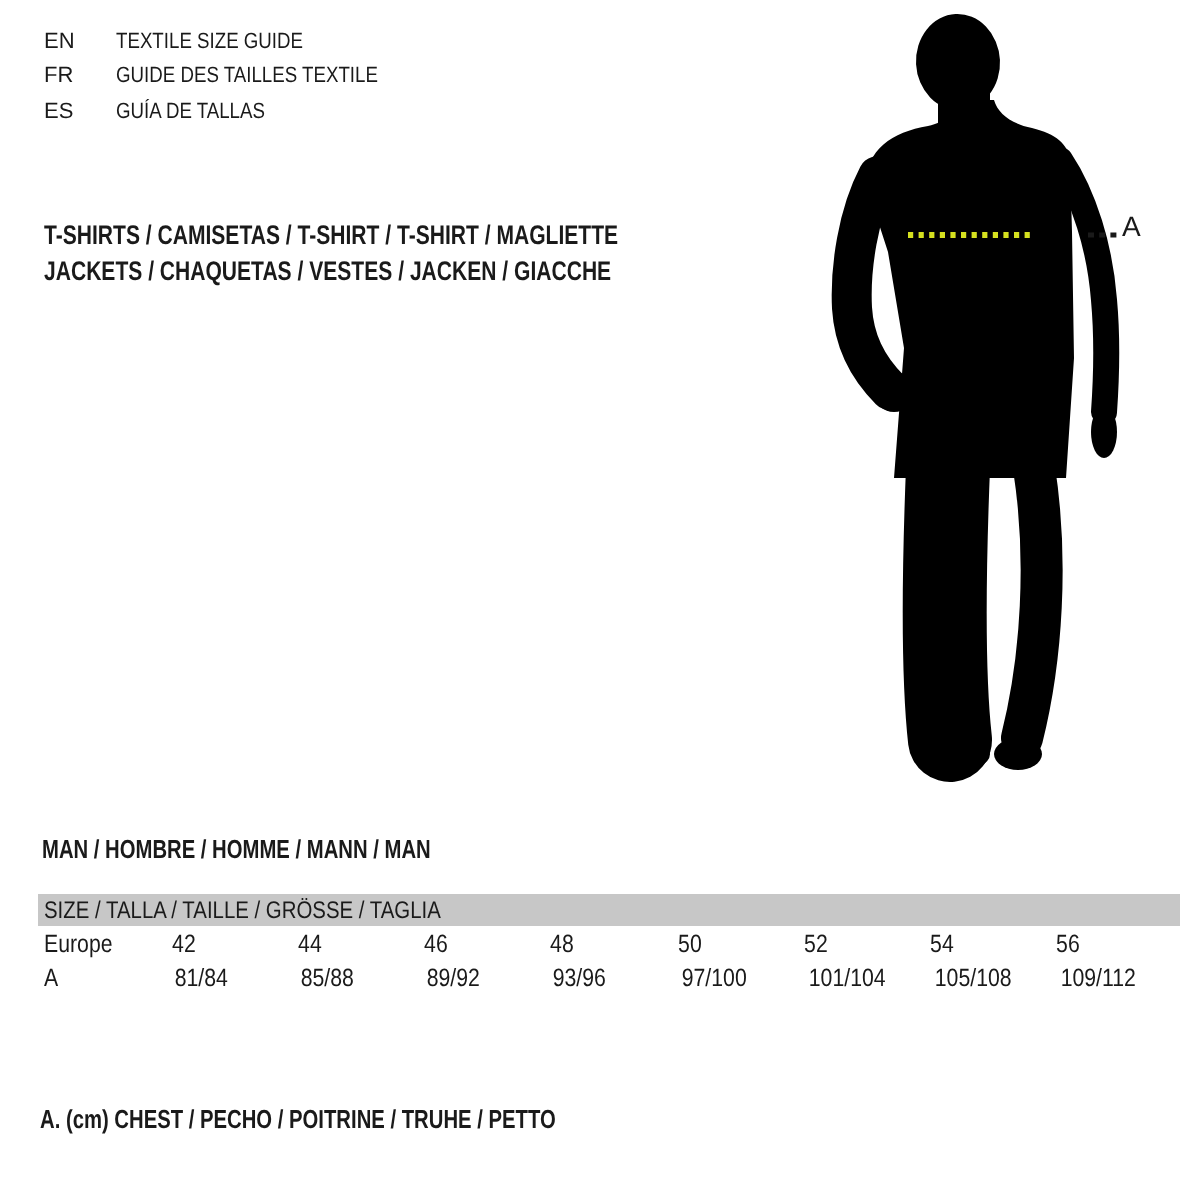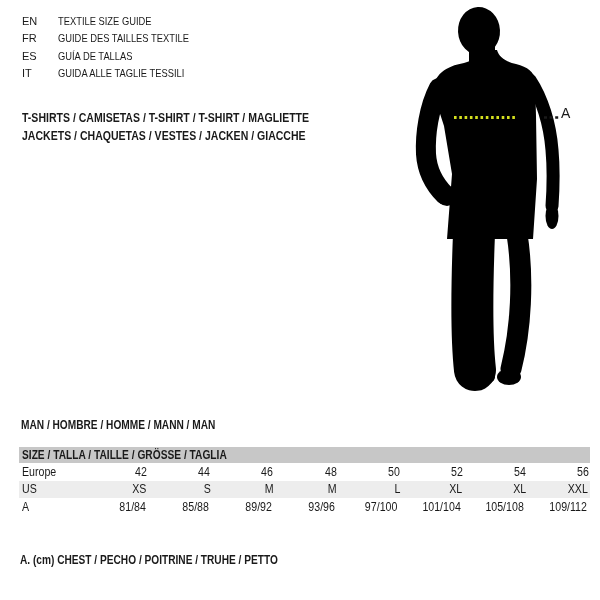--- a/index.html
+++ b/index.html
@@ -36,46 +36,42 @@
   .dash-out { stroke:var(--chest-dash-outside); }
   .a-label { position:absolute; left:561px; top:105px; font-size:14px; line-height:16px; }
 
   
   .man-heading { left:21px; top:417px; font-size:13px; line-height:16px; }
   .footnote { left:20px; top:552px; font-size:13px; line-height:16px; }
 
   
   .size-table { position:absolute; left:19px; top:447px; width:571px; border-collapse:collapse; table-layout:fixed; font-size:12.5px; }
   .size-table col.c-label { width:66px; }
-  .size-table th.band { background:var(--table-header-bg); height:16px; font-weight:700; font-size:12px; text-align:left; padding:0 0 0 3px; }
-  .size-table td { height:17.5px; text-align:right; padding:0; vertical-align:middle; }
+  .size-table th.band { background:var(--table-header-bg); height:16px; font-weight:400; font-size:12px; text-align:left; padding:0 0 0 3px; }
+  .size-table td { height:17.5px; text-align:left; padding:0; vertical-align:middle; }
   .size-table td.rowlabel { text-align:left; padding-left:3px; }
   .size-table tr.shade { background:var(--table-zebra-bg); }
 </style>
 </head>
 <body>
 
 <div class="canvas">
 
   <div class="lang-block">
     <div class="lang-row">
       <span class="lang-code">EN</span>
       <span class="cond">TEXTILE SIZE GUIDE</span>
     </div>
     <div class="lang-row">
       <span class="lang-code">FR</span>
       <span class="cond">GUIDE DES TAILLES TEXTILE</span>
     </div>
     <div class="lang-row">
       <span class="lang-code">ES</span>
       <span class="cond">GUÍA DE TALLAS</span>
-    </div>
-    <div class="lang-row">
-      <span class="lang-code">IT</span>
-      <span class="cond">GUIDA ALLE TAGLIE TESSILI</span>
     </div>
   </div>
 
   <div class="bold-cond line1">T-SHIRTS / CAMISETAS / T-SHIRT / T-SHIRT / MAGLIETTE</div>
   <div class="bold-cond line2">JACKETS / CHAQUETAS / VESTES / JACKEN / GIACCHE</div>
 
   <svg class="silhouette" width="167" height="390" viewBox="0 0 167 390" xmlns="http://www.w3.org/2000/svg">
     <g>
       <ellipse class="sil" cx="66" cy="27" rx="21" ry="24" transform="rotate(-3 66 27)"></ellipse>
       <rect class="sil" x="56" y="34" width="26" height="28"></rect>
@@ -114,31 +110,20 @@
         <td class="rowlabel"><span class="cond">Europe</span></td>
         <td><span class="condc">42</span></td>
         <td><span class="condc">44</span></td>
         <td><span class="condc">46</span></td>
         <td><span class="condc">48</span></td>
         <td><span class="condc">50</span></td>
         <td><span class="condc">52</span></td>
         <td><span class="condc">54</span></td>
         <td><span class="condc">56</span></td>
       </tr>
-      <tr class="shade">
-        <td class="rowlabel"><span class="cond">US</span></td>
-        <td><span class="condc">XS</span></td>
-        <td><span class="condc">S</span></td>
-        <td><span class="condc">M</span></td>
-        <td><span class="condc">M</span></td>
-        <td><span class="condc">L</span></td>
-        <td><span class="condc">XL</span></td>
-        <td><span class="condc">XL</span></td>
-        <td><span class="condc">XXL</span></td>
-      </tr>
       <tr>
         <td class="rowlabel"><span class="cond">A</span></td>
         <td><span class="condc">81/84</span></td>
         <td><span class="condc">85/88</span></td>
         <td><span class="condc">89/92</span></td>
         <td><span class="condc">93/96</span></td>
         <td><span class="condc">97/100</span></td>
         <td><span class="condc">101/104</span></td>
         <td><span class="condc">105/108</span></td>
         <td><span class="condc">109/112</span></td>

